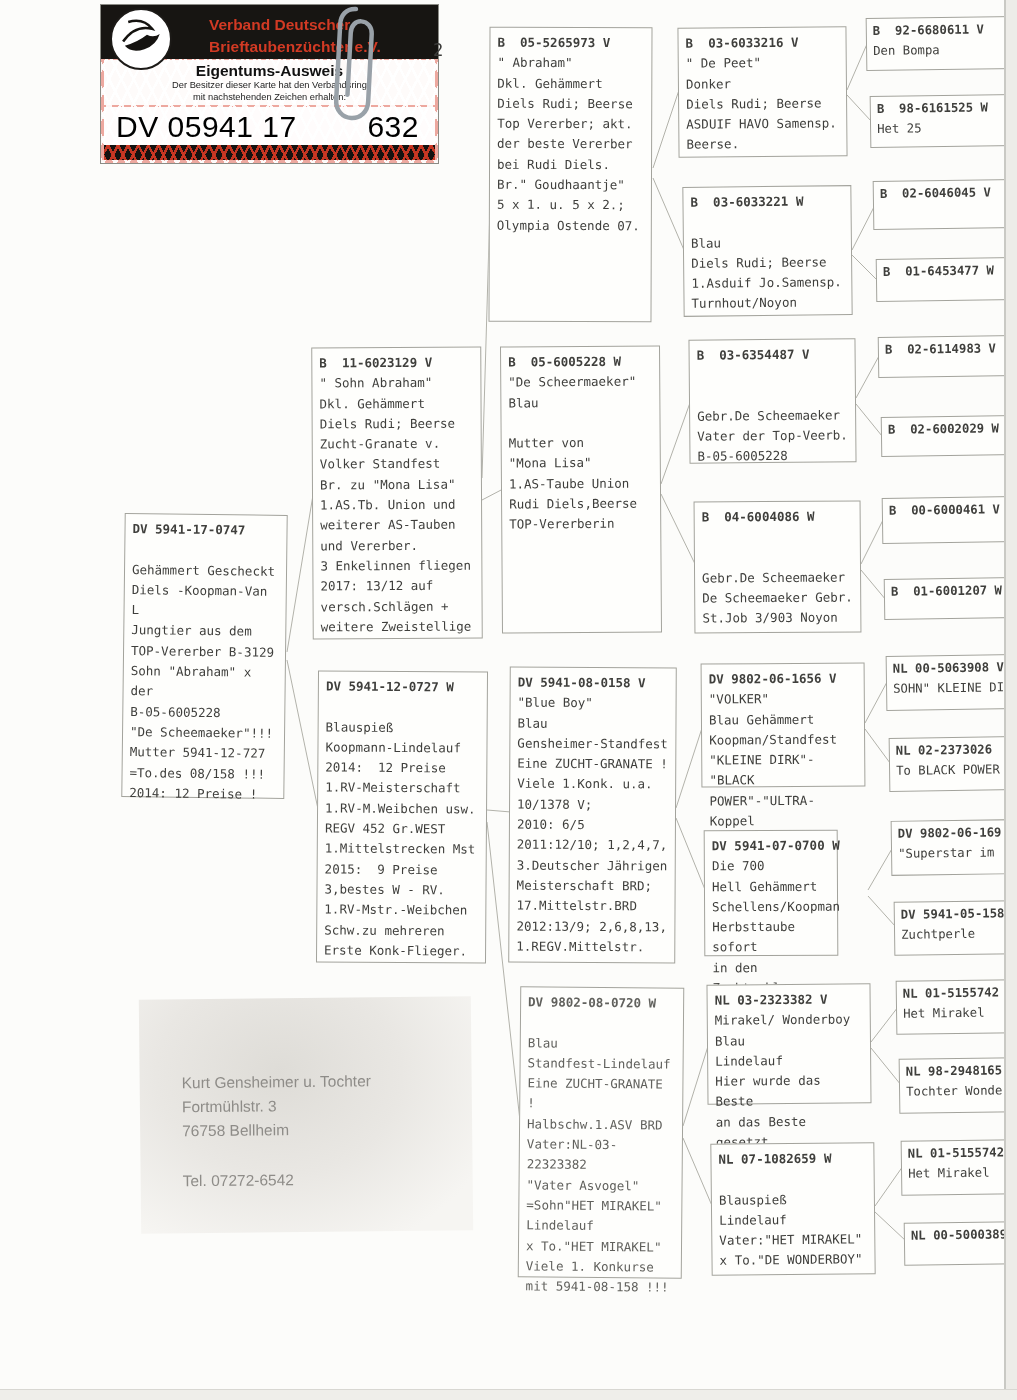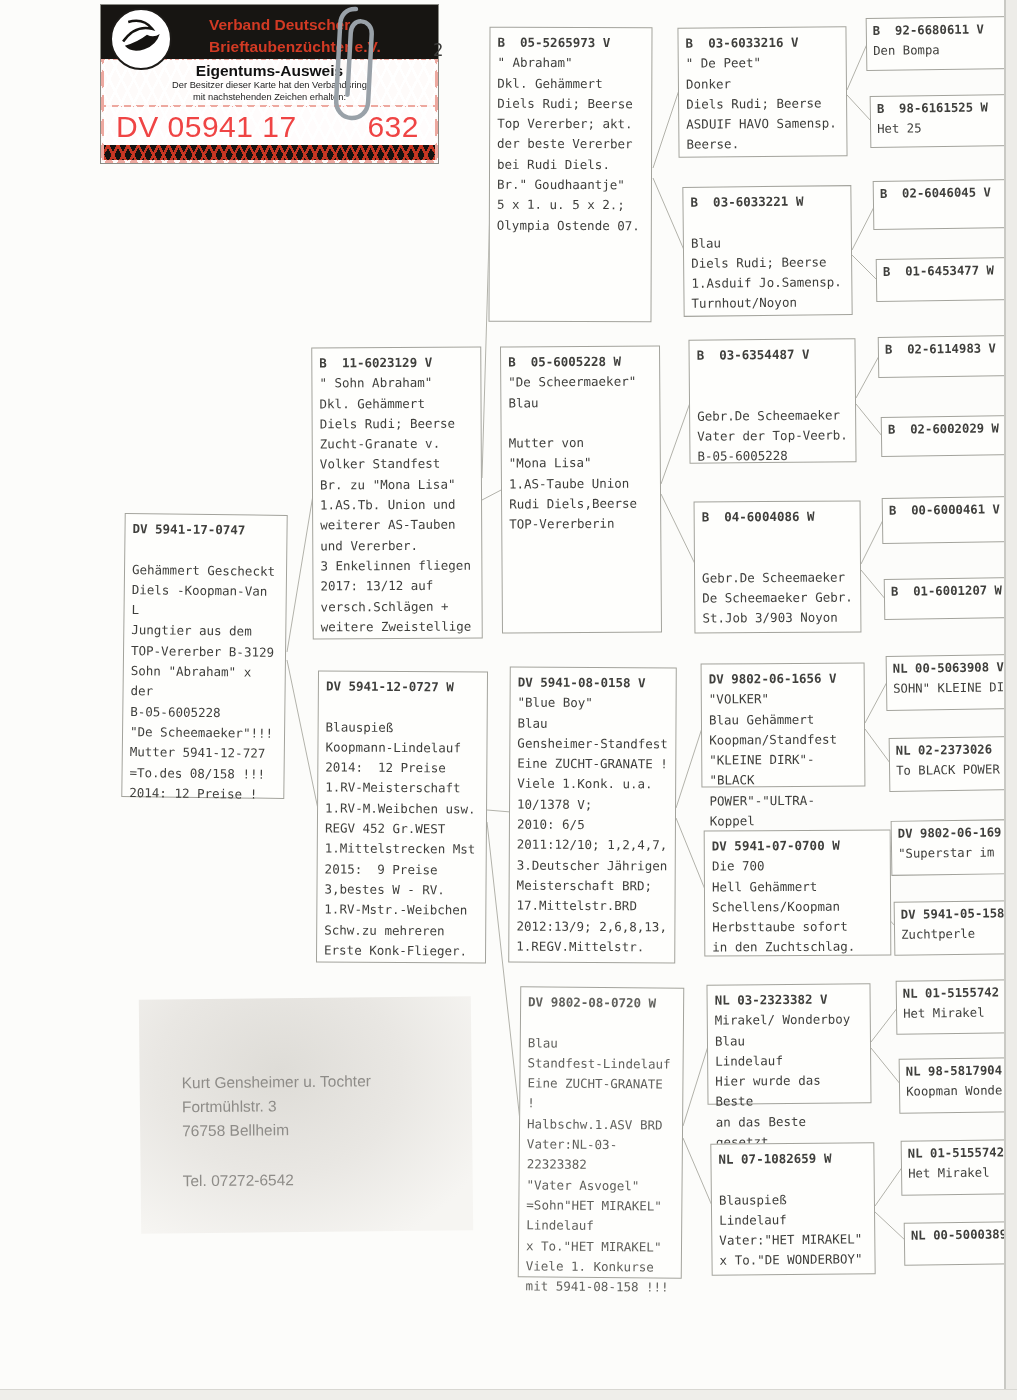--- a/index.html
+++ b/index.html
@@ -22,21 +22,21 @@
   .pat-dark{background-color:#141210;background-image:
        repeating-linear-gradient(63deg,rgba(205,55,35,.95) 0 2.5px,rgba(0,0,0,0) 2.5px 9px),
        repeating-linear-gradient(-63deg,rgba(205,55,35,.95) 0 2.5px,rgba(0,0,0,0) 2.5px 9px);}
   .card-mid{position:absolute;left:0;right:0;top:54px;bottom:0;}
   .card-titleband{position:absolute;left:3px;right:3px;top:1px;height:45px;background:rgba(255,255,255,.95);
                   text-align:center;font-family:"Liberation Sans",sans-serif;}
   .card-title{font-weight:bold;font-size:15.5px;color:#111;margin-top:2px;}
   .card-sub{font-size:9.3px;color:#222;line-height:1.25;}
   .card-numband{position:absolute;left:3px;right:3px;top:48px;height:40px;background:rgba(255,255,255,.97);
                 display:flex;align-items:center;justify-content:space-between;padding:0 16px 0 12px;
-                font-family:"Liberation Sans",sans-serif;font-size:30px;color:#ef4444;letter-spacing:.5px;}
+                font-family:"Liberation Sans",sans-serif;font-size:30px;color:#000000;letter-spacing:.5px;}
   .card-foot{position:absolute;left:3px;right:3px;bottom:3px;height:15px;}
   .clip{position:absolute;left:229px;top:-2px;z-index:4;transform:rotate(3deg);}
 
   .page-note{position:absolute;left:433px;top:40px;font-size:17px;color:#3c3c3a;}
 
   
   .pbox{position:absolute;background:#fefefc;border:1px solid #a3a39c;box-sizing:border-box;
         padding:5px 5px 4px 7px;font-size:12.5px;line-height:20.3px;}
   .pid{font-weight:bold;white-space:pre;}
   .ptxt{white-space:pre-wrap;}
@@ -258,21 +258,21 @@
 St.Job 3/903 Noyon</div>
   </div>
   <div class="pbox" style="left:701px;top:663px;width:164px;height:124px;transform:rotate(-.4deg)">
     <div class="pid">DV 9802-06-1656 V</div>
     <div class="ptxt">"VOLKER"
 Blau Gehämmert
 Koopman/Standfest
 "KLEINE DIRK"-"BLACK
 POWER"-"ULTRA-Koppel</div>
   </div>
-  <div class="pbox" style="left:704px;top:830px;width:187px;height:126px;transform:rotate(-.3deg)">
+  <div class="pbox" style="left:704px;top:830px;width:134px;height:126px;transform:rotate(-.3deg)">
     <div class="pid">DV 5941-07-0700 W</div>
     <div class="ptxt">Die 700
 Hell Gehämmert
 Schellens/Koopman
 Herbsttaube sofort
 in den Zuchtschlag.</div>
   </div>
   <div class="pbox" style="left:707px;top:984px;width:164px;height:120px;transform:rotate(-.5deg)">
     <div class="pid">NL 03-2323382 V</div>
     <div class="ptxt">Mirakel/ Wonderboy
@@ -336,22 +336,22 @@
   </div>
   <div class="pbox sbox" style="left:894px;top:901px;width:123px;height:54px;transform:rotate(-.8deg)">
     <div class="pid">DV 5941-05-158</div>
     <div class="ptxt">Zuchtperle</div>
   </div>
   <div class="pbox sbox" style="left:896px;top:980px;width:121px;height:54px;transform:rotate(-.8deg)">
     <div class="pid">NL 01-5155742</div>
     <div class="ptxt">Het Mirakel</div>
   </div>
   <div class="pbox sbox" style="left:899px;top:1058px;width:118px;height:55px;transform:rotate(-.8deg)">
-    <div class="pid">NL 98-5817904</div>
-    <div class="ptxt">Koopman Wonde</div>
+    <div class="pid">NL 98-2948165</div>
+    <div class="ptxt">Tochter Wonde</div>
   </div>
   <div class="pbox sbox" style="left:901px;top:1140px;width:116px;height:55px;transform:rotate(-.8deg)">
     <div class="pid">NL 01-5155742</div>
     <div class="ptxt">Het Mirakel</div>
   </div>
   <div class="pbox sbox" style="left:904px;top:1222px;width:113px;height:43px;transform:rotate(-.8deg)">
     <div class="pid">NL 00-5000389</div>
     <div class="ptxt"></div>
   </div>
 

